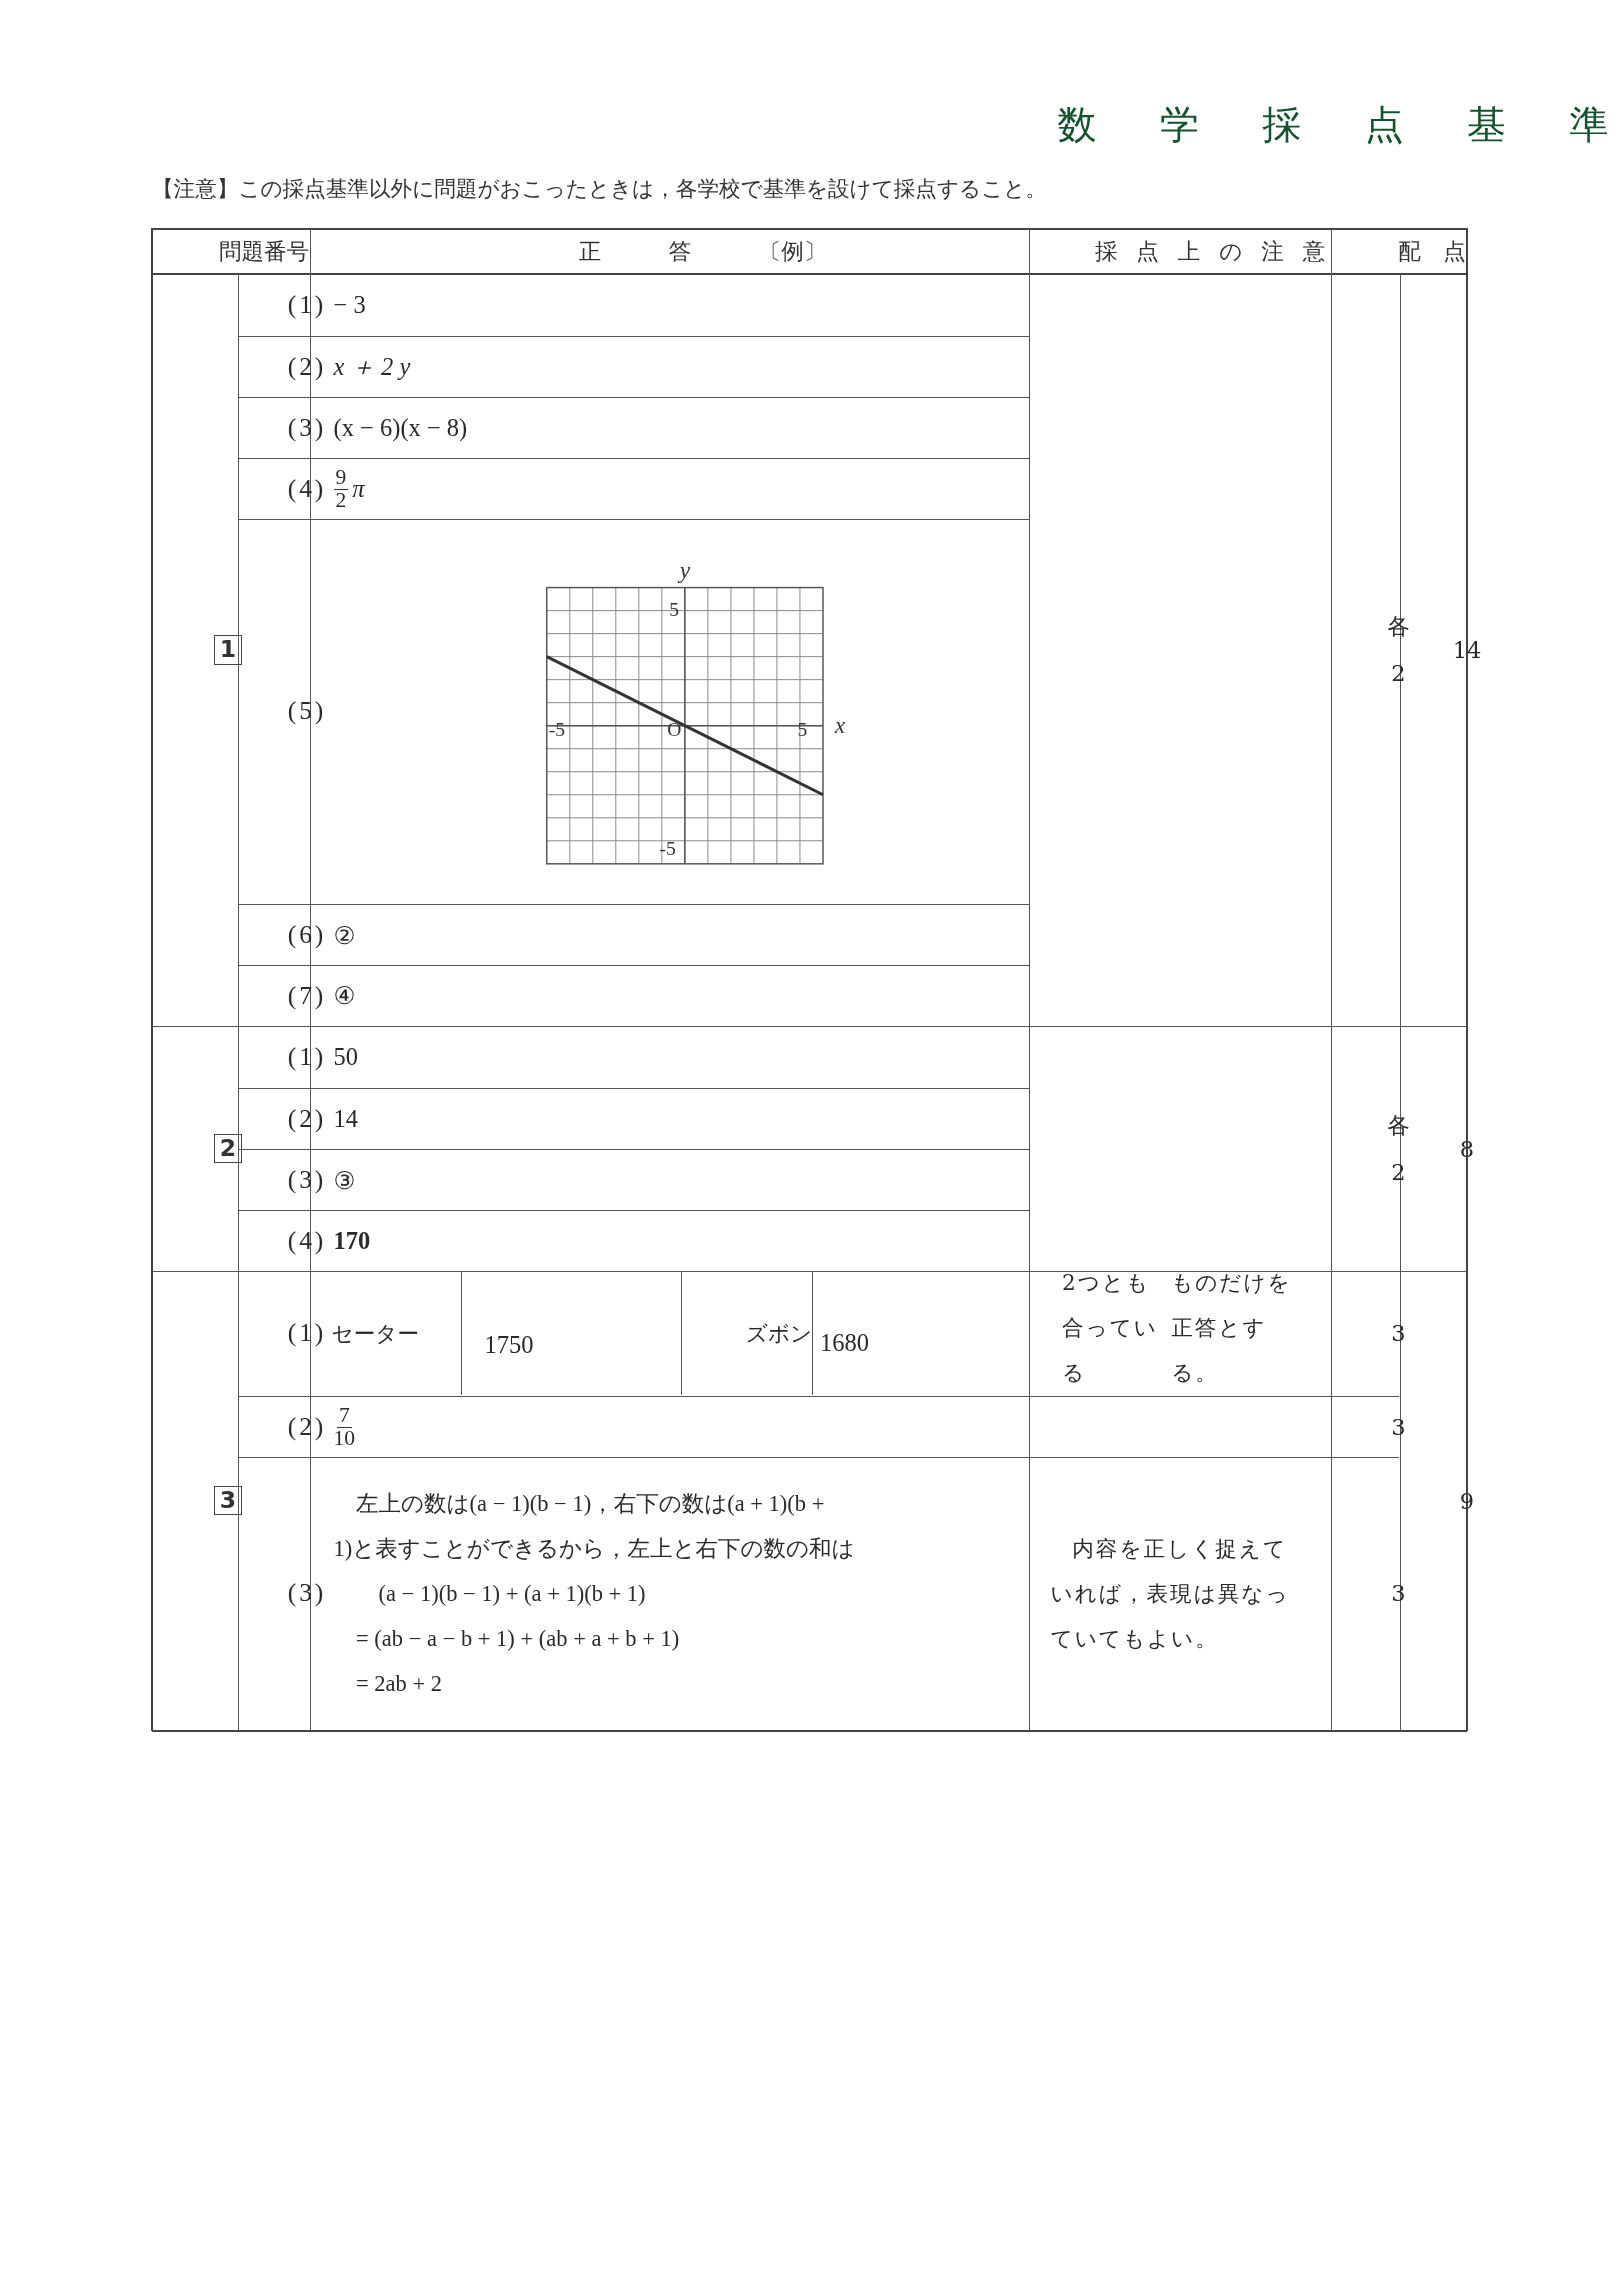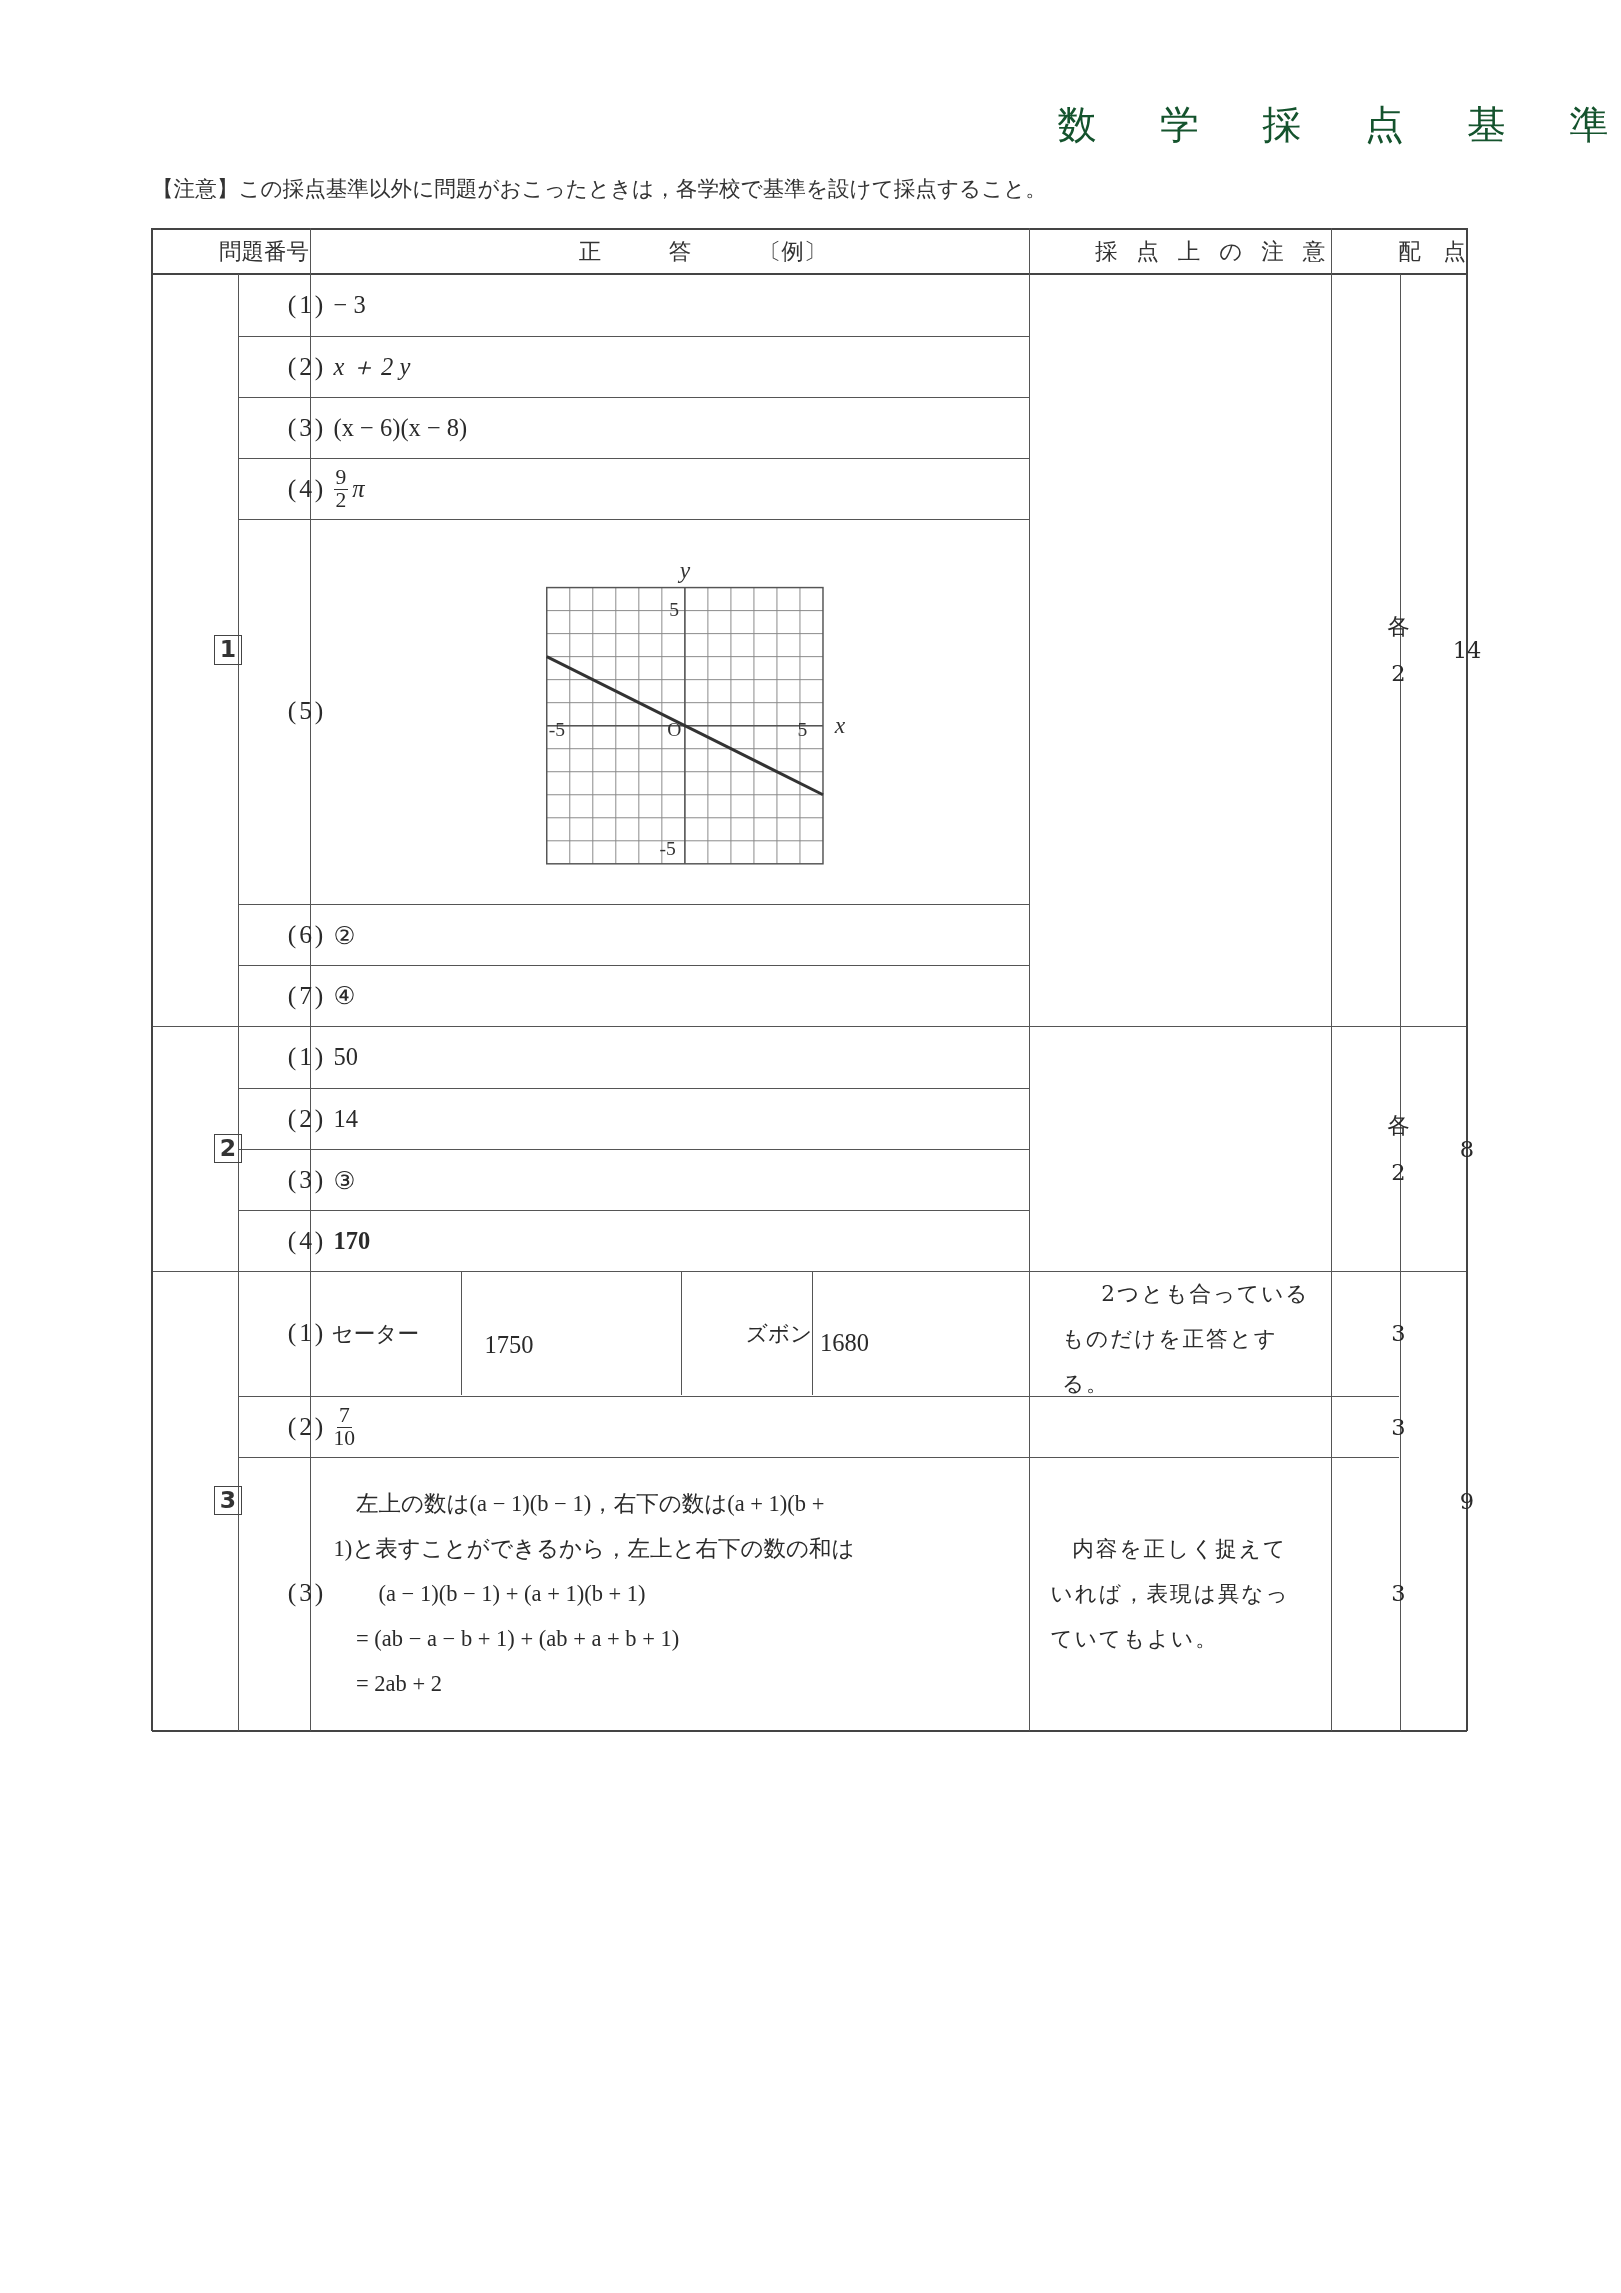--- a/index.html
+++ b/index.html
@@ -161,21 +161,21 @@
 
   <div class="cell center" style="left:152px;width:86px;top:1271px;height:459px;">
     <span class="boxnum">3</span>
   </div>
 
   <div class="cell subno" style="left:238px;width:72px;top:1271px;height:124px;">(1)</div>
   <div class="cell" style="left:310px;width:151px;top:1271px;height:124px;padding-left:21.6px;box-sizing:border-box;font-size:21.6px;text-align:center;">セーター</div>
   <div class="cell ans" style="left:461px;width:197px;top:1271px;height:147px;">1750</div>
   <div class="cell center" style="left:681px;width:130px;top:1271px;height:124px;font-size:21.6px;">ズボン</div>
   <div class="cell ans" style="left:812px;width:194px;top:1271px;height:144px;padding-left:8px;">1680</div>
-  <div class="cell" style="left:1029px;width:302px;top:1271px;height:124px;flex-direction:column;justify-content:flex-start;align-items:flex-end;padding-right:21.6px;box-sizing:border-box;">
+  <div class="cell" style="left:1029px;width:302px;top:1271px;height:124px;flex-direction:row;justify-content:flex-start;align-items:flex-end;padding-right:21.6px;box-sizing:border-box;">
     <span class="note-text">2つとも合っている</span>
     <span class="note-text">ものだけを正答とする。</span>
   </div>
   <div class="cell center" style="left:1331px;width:69px;top:1271px;height:124px;font-size:22.5px;">3</div>
 
   <div class="cell subno" style="left:238px;width:72px;top:1396px;height:62px;">(2)</div>
   <div class="cell ans" style="left:310px;width:696px;top:1396px;height:62px;">
     <span class="frac">
       <span class="num">7</span>
       <span class="den">10</span>

